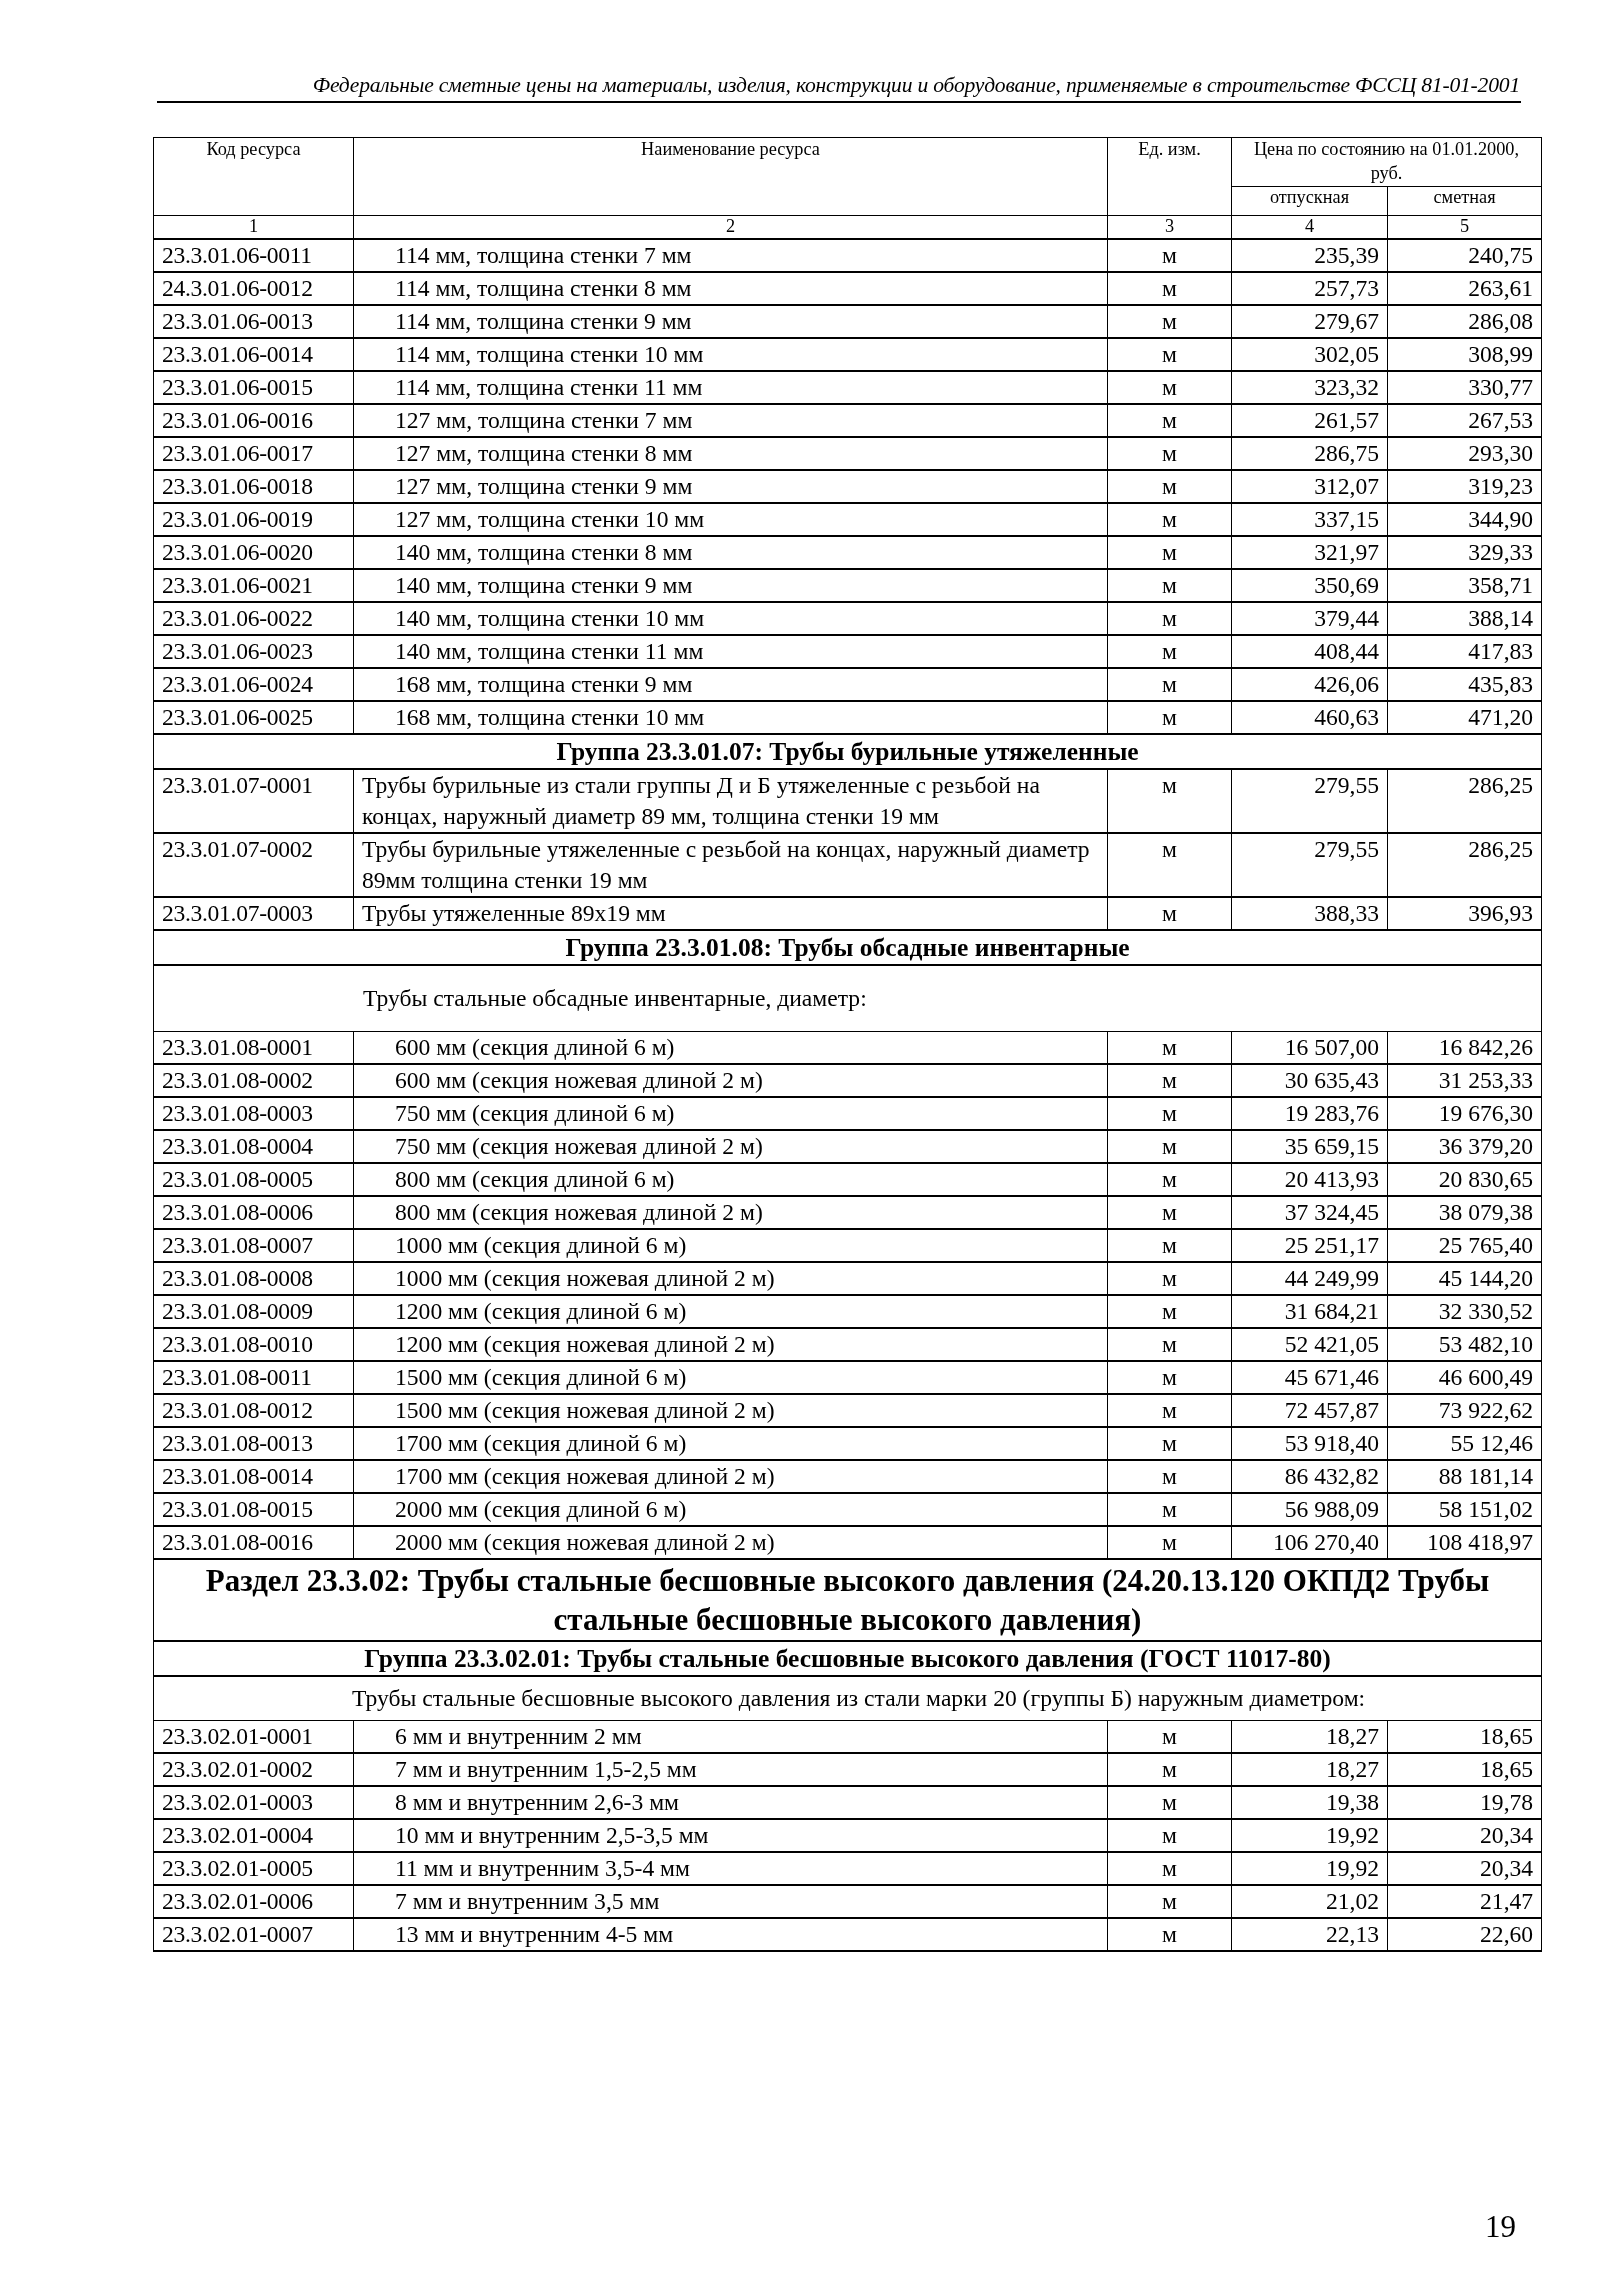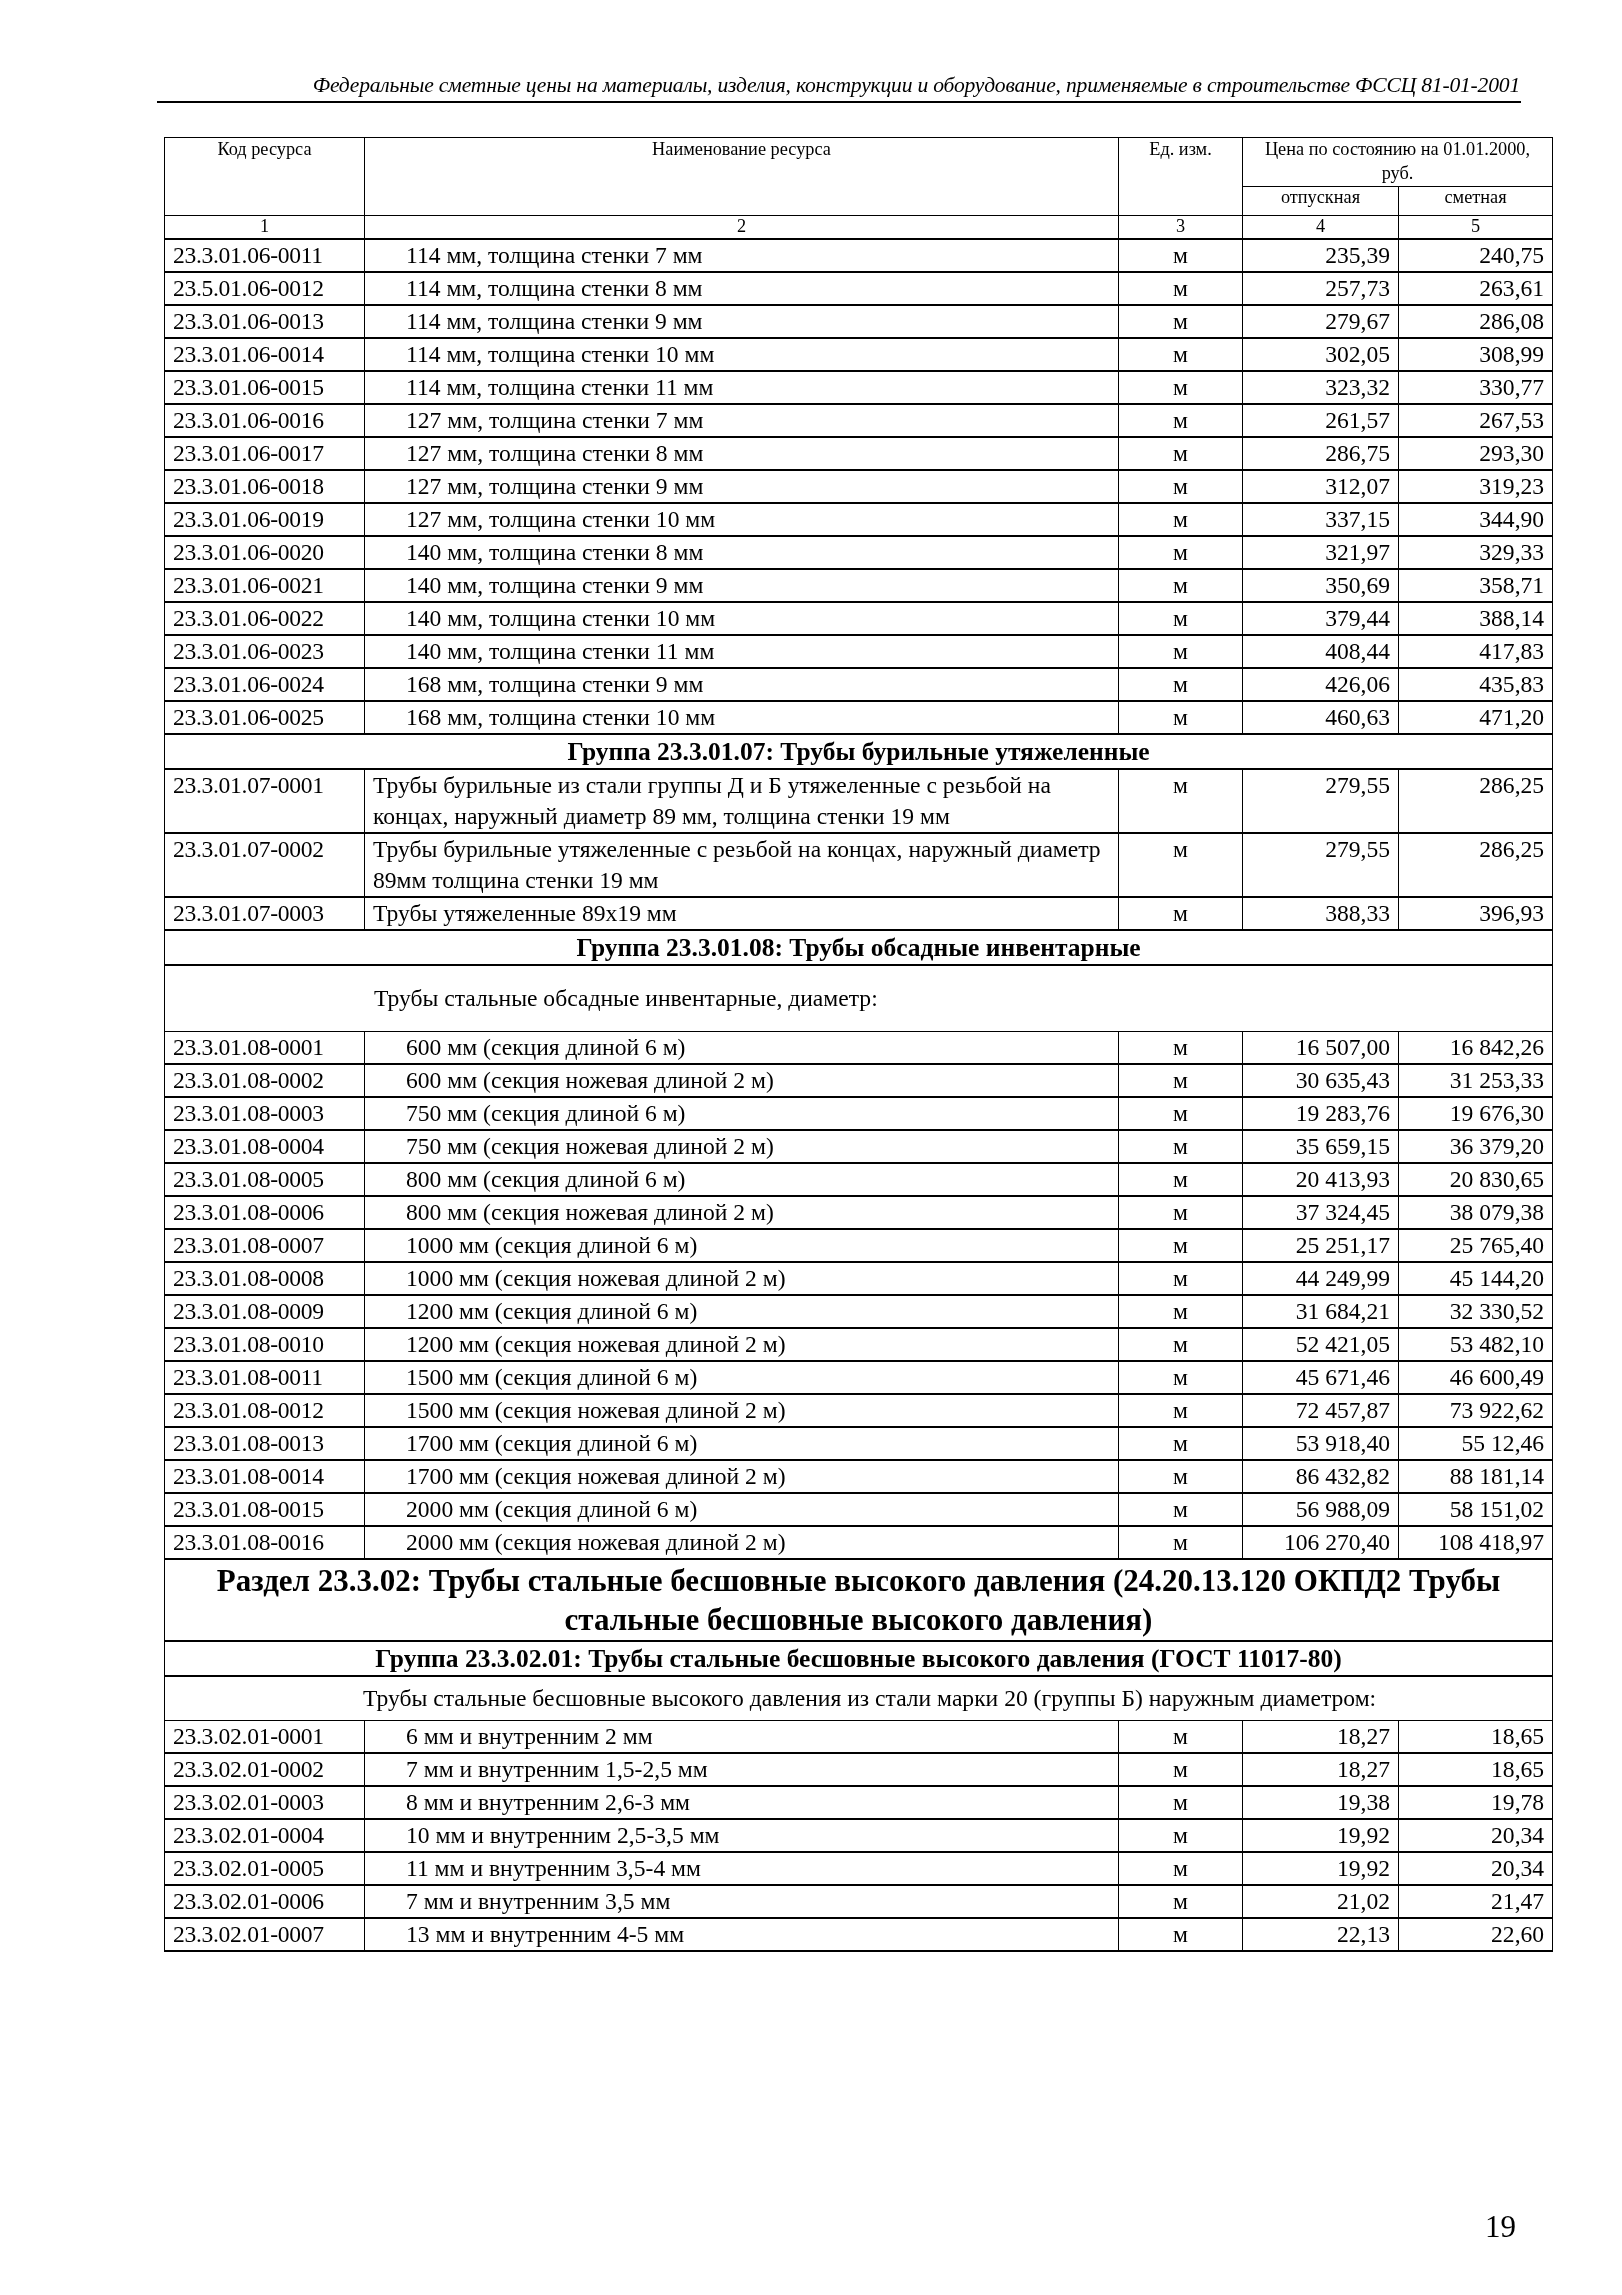--- a/index.html
+++ b/index.html
@@ -1,21 +1,21 @@
 <!DOCTYPE html>
 <html style="font-size:10.5px"><head>
 <meta charset="utf-8">
 <style>
   html, body { margin: 0; padding: 0; background: #ffffff; }
   body { width: 1623px; height: 2295px; position: relative; overflow: hidden;
          font-family: "Liberation Serif", "DejaVu Serif", serif; color: #000; }
   .running-header { position: absolute; left: 196px; top: 73px; width: 1324px;
          text-align: right; font-style: italic; font-size: 21.6px; letter-spacing: -0.2px; white-space: nowrap; }
   .running-rule { position: absolute; left: 157px; top: 101px; width: 1364px; height: 2px; background: #000; }
-  table.price { position: absolute; left: 164px; top: 137px; width: 1368px; border-collapse: collapse; table-layout: fixed; border-radius: 24px; }
+  table.price { position: absolute; left: 153px; top: 137px; width: 1368px; border-collapse: collapse; table-layout: fixed; border-radius: 24px; }
   table.price td, table.price th { border: 1.3px solid #000; padding: 0 7.9px; font-weight: normal; vertical-align: top; }
   col.c1 { width: 200px; } col.c2 { width: 754px; } col.c3 { width: 124px; } col.c4 { width: 156px; } col.c5 { width: 154px; }
   thead th { font-size: 18.3px; text-align: center; vertical-align: middle; line-height: 23.6px; }
   th.h-price { height: 48px; margin-top: 44px; }
   th.h-sub { height: 27.5px; line-height: 21px; }
   tr.colnums td { font-size: 18.3px; text-align: center; height: 22px; line-height: 21px; padding: 0; border-bottom-width: 2.6px; }
   tbody td { font-size: 23.6px; line-height: 31px; height: 31px; }
   td.code { text-align: left; padding-left: 13px; padding-right: 2.6px; letter-spacing: -0.3px; }
   td.name { padding-left: 7.9px; }
   td.name.indent { padding-left: 41px; }
@@ -65,21 +65,21 @@
 
   <tbody id="block-a">
       <tr class="row">
         <td class="code">23.3.01.06-0011</td>
         <td class="name indent">114 мм, толщина стенки 7 мм</td>
         <td class="unit">м</td>
         <td class="num">235,39</td>
         <td class="num">240,75</td>
       </tr>
       <tr class="row">
-        <td class="code">23.5.01.06-0012</td>
+        <td class="code">24.3.01.06-0012</td>
         <td class="name indent">114 мм, толщина стенки 8 мм</td>
         <td class="unit">м</td>
         <td class="num">257,73</td>
         <td class="num">263,61</td>
       </tr>
       <tr class="row">
         <td class="code">23.3.01.06-0013</td>
         <td class="name indent">114 мм, толщина стенки 9 мм</td>
         <td class="unit">м</td>
         <td class="num">279,67</td>

